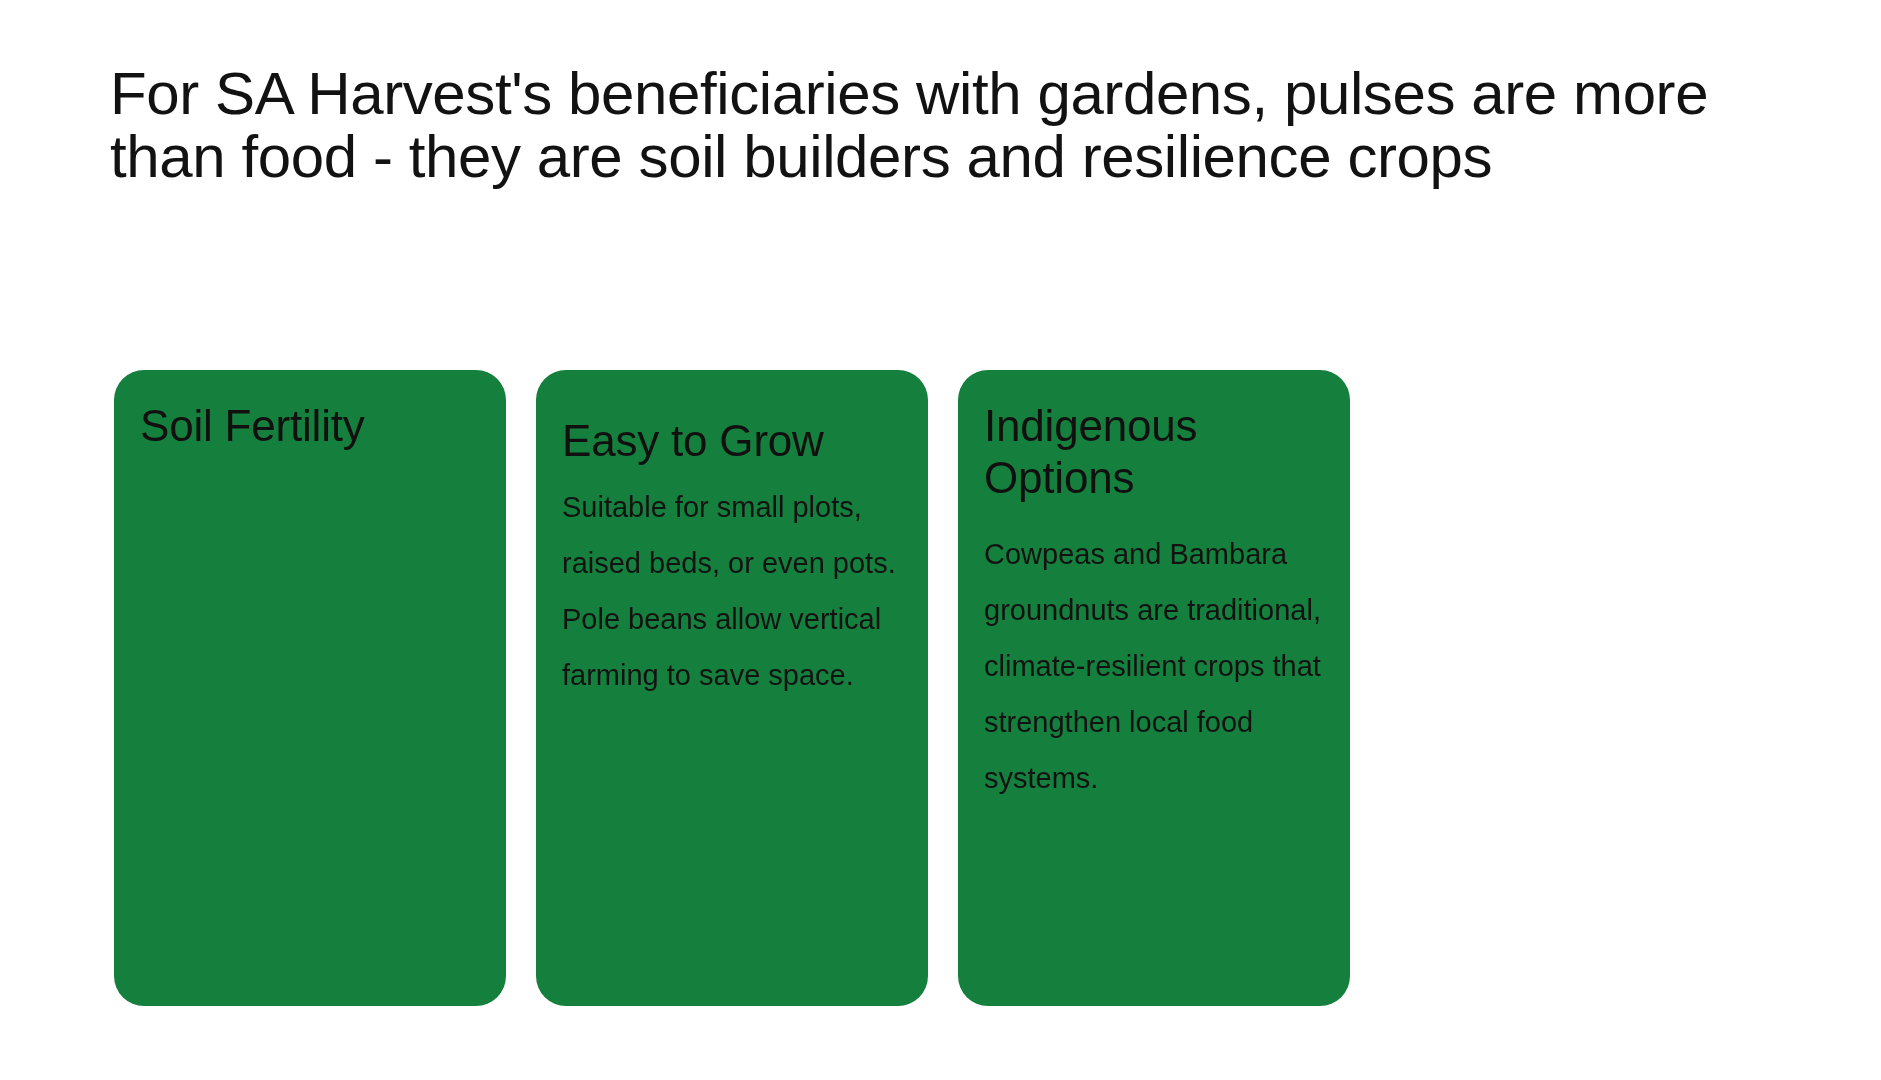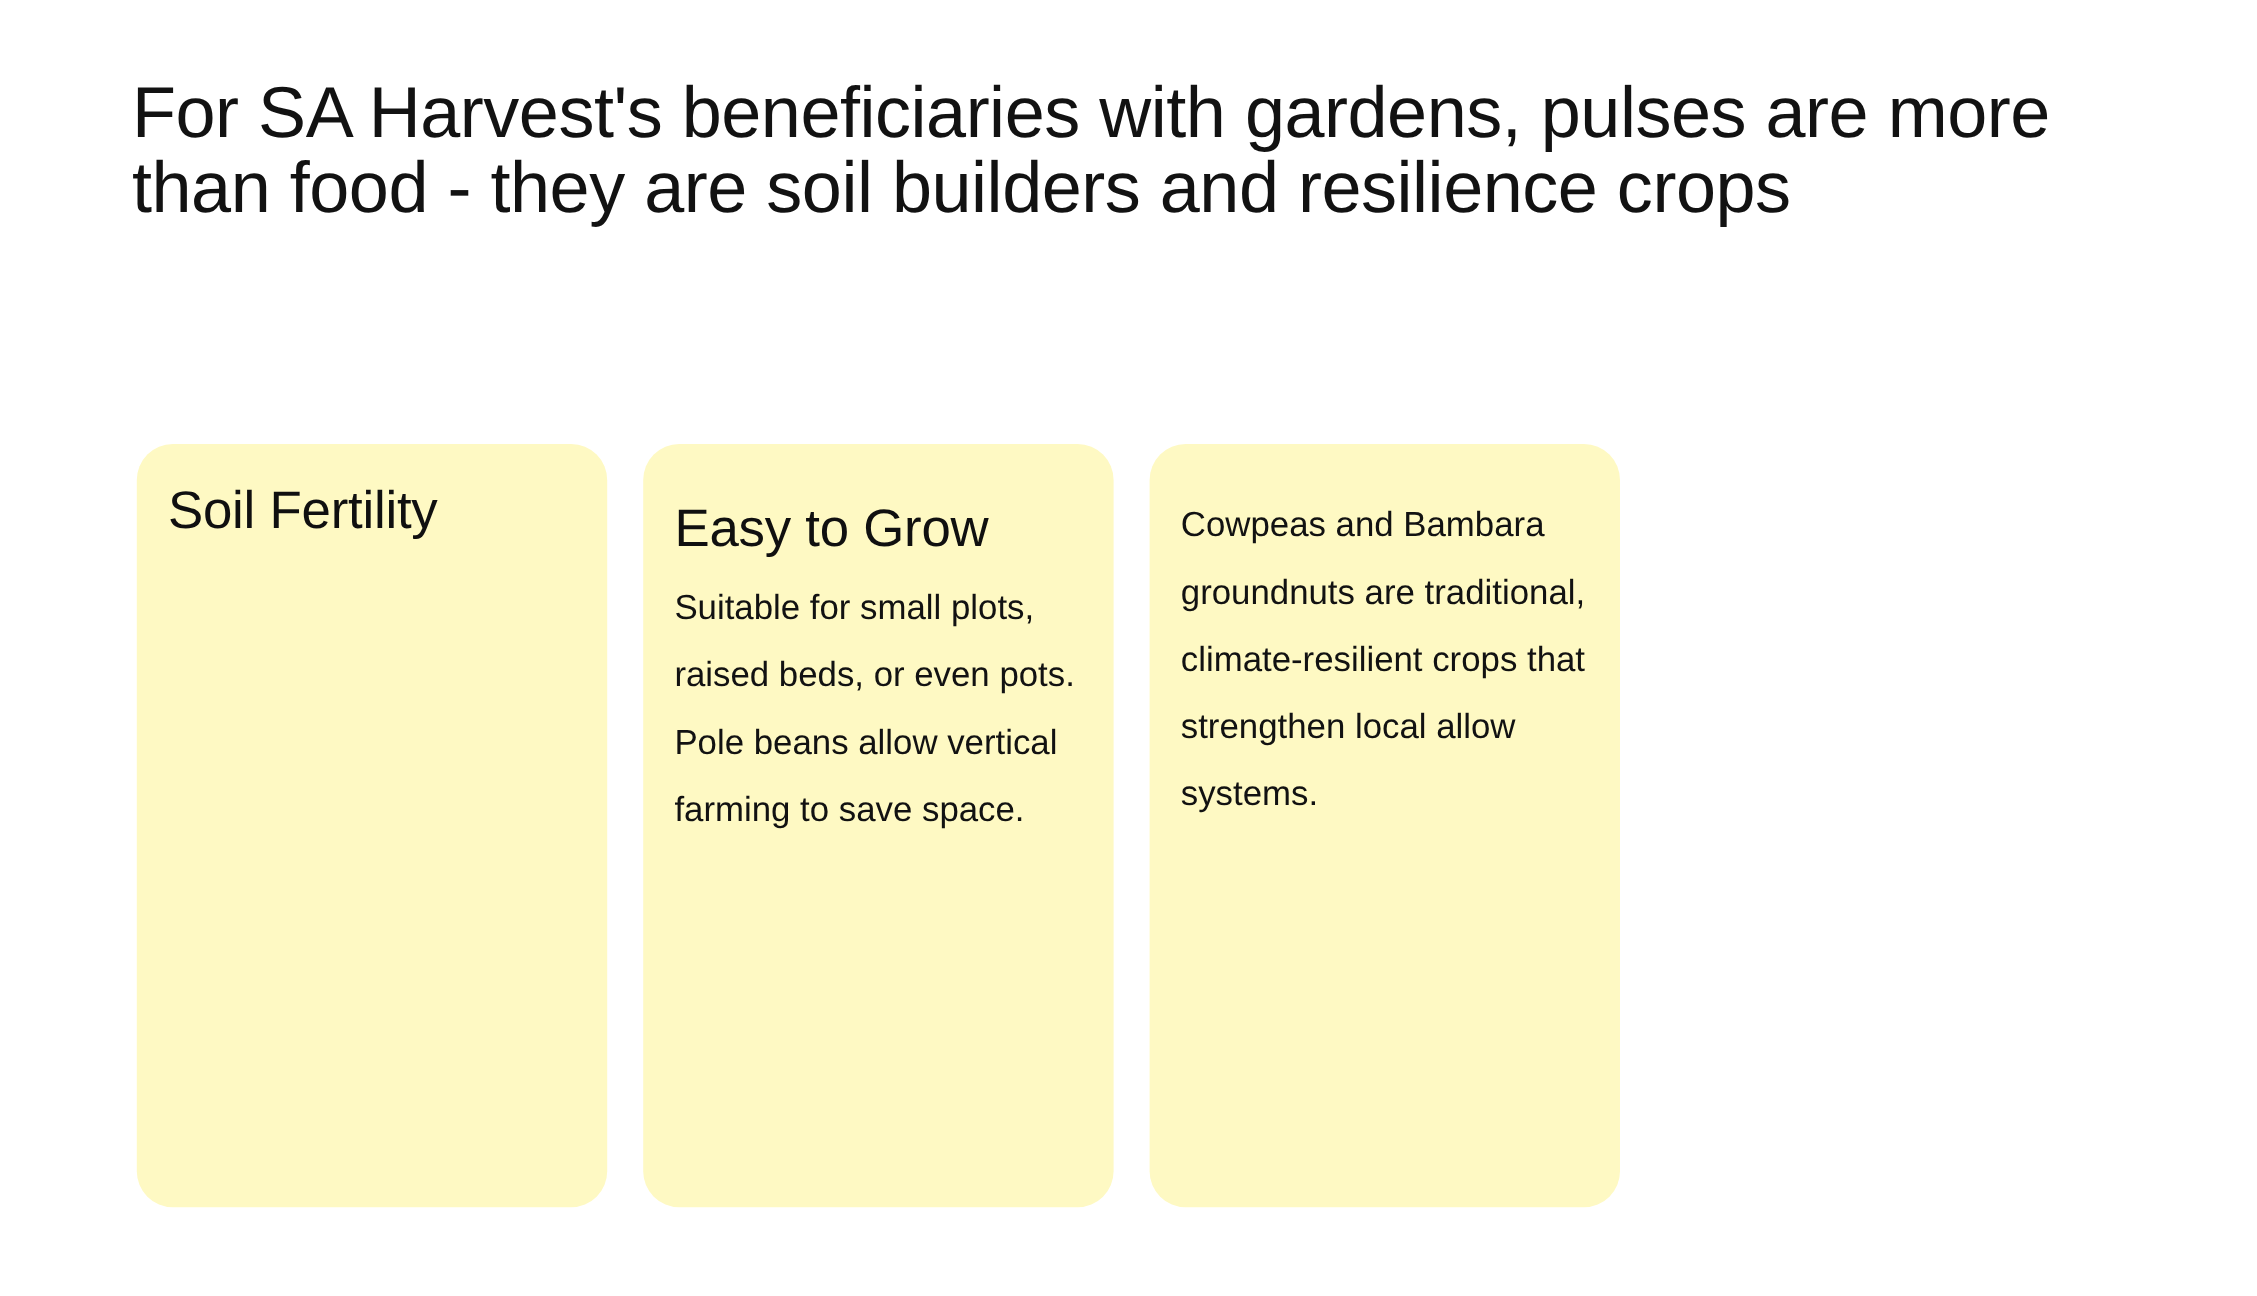--- a/index.html
+++ b/index.html
@@ -38,21 +38,21 @@
     position:absolute;
     left:114px;
     top:370px;
     width:1666px;
     height:636px;
     display:flex;
     gap:30px;
   }
 
   .card {
-    background:#fef9c3;
+    background:#15803d;
     border-radius:30px;
     padding:30px 26px 26px 26px;
     display:flex;
     flex-direction:column;
     align-items:flex-start;
   }
 
   .card-title {
     color:#101010;
     font-weight:500;
@@ -94,17 +94,18 @@
       <div class="card-title">Soil Fertility</div>
     </div>
 
 
     <div class="card c3">
       <div class="card-title">Easy to Grow</div>
       <div class="card-body">Suitable for small plots, raised beds, or even pots. Pole beans allow vertical farming to save space.</div>
     </div>
 
     <div class="card c4">
-      <div class="card-body">Cowpeas and Bambara groundnuts are traditional, climate-resilient crops that strengthen local allow systems.</div>
+      <div class="card-title">Indigenous Options</div>
+      <div class="card-body">Cowpeas and Bambara groundnuts are traditional, climate-resilient crops that strengthen local food systems.</div>
     </div>
 
   </div>
 </div>
 
 </body></html>

